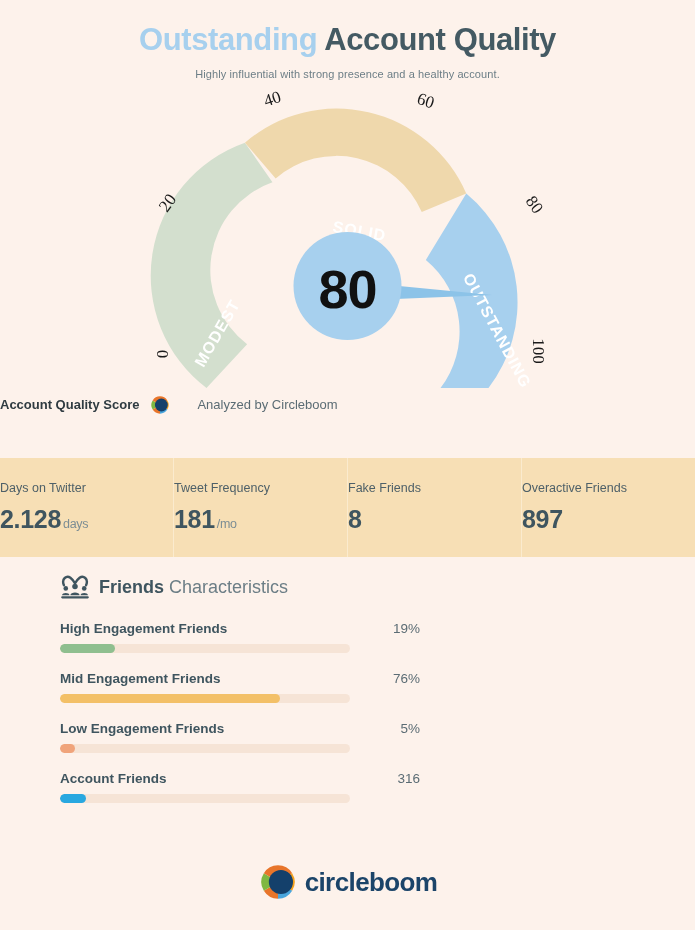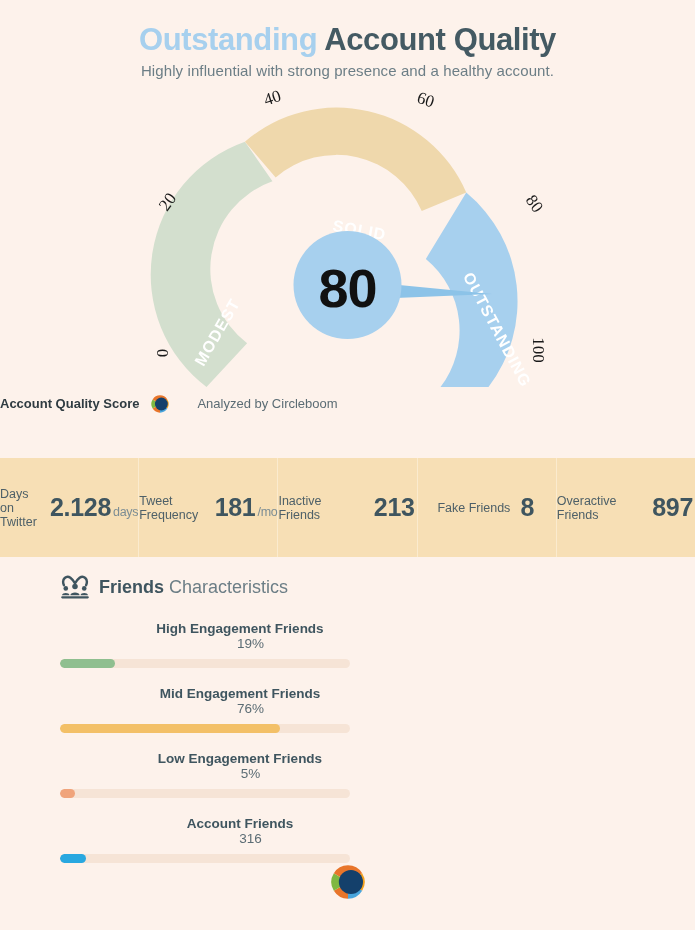--- a/index.html
+++ b/index.html
@@ -12,21 +12,21 @@
   .page { position: relative; width: 695px; height: 930px; background: #FDF2EB; }
 
   
   .header { padding-top: 22px; text-align: center; }
   .title {
     font-size: 31px; font-weight: bold; letter-spacing: -0.4px;
     color: #445A63; line-height: 1.15;
   }
   .title .hl { color: #A7D0EE; }
   .subtitle {
-    margin-top: 4px; font-size: 15px; color: #6C7E86; letter-spacing: 0.1px;
+    margin-top: 10px; font-size: 11px; color: #6C7E86; letter-spacing: 0.1px;
   }
 
   
   .gauge-wrap { position: relative; width: 695px; height: 310px; margin-top: 6px; }
   .gauge-svg { position: absolute; left: 0; top: 0; }
   .gauge-score {
     position: absolute; left: 0; right: 0; top: 172px;
     text-align: center; font-size: 54px; font-weight: bold;
     color: #111111; letter-spacing: -1px; pointer-events: none;
   }
@@ -40,22 +40,22 @@
   .score-caption .by { font-size: 13px; color: #5B6C74; margin-left: 16px; }
   .mini-logo { width: 22px; height: 22px; display: block; }
 
   
   .stats {
     position: absolute; left: 0; top: 458px;
     width: 695px; height: 99px;
     background: #F7DFB5; display: flex;
   }
   .stat {
-    flex: 1; display: flex; 
-    align-items: center; justify-content: center;
+    flex: 1; display: flex; flex-direction: column;
+    align-items: flex-start; justify-content: center;
     border-right: 1px solid #FBEBCE; gap: 10px;
   }
   .stat:last-child { border-right: none; }
   .stat .s-label { font-size: 12.5px; color: #4E6068; }
   .stat .s-value { font-size: 25px; font-weight: bold; color: #3F555F; letter-spacing: -0.3px; }
   .stat .s-unit { font-size: 12.5px; font-weight: normal; color: #7C8D94; margin-left: 2px; }
 
   
   .friends { position: absolute; left: 0; top: 575px; width: 686px; }
   .sec-head {
@@ -63,21 +63,21 @@
     margin-left: 60px;
   }
   .sec-head .ic { width: 30px; height: 24px; display: block; }
   .sec-title { font-size: 18px; color: #3F555F; }
   .sec-title b { font-weight: bold; }
   .sec-title span { color: #6C7E86; }
 
   .fl-body { display: flex; margin-top: 22px; }
   .bars { width: 360px; margin-left: 60px; }
   .bar-row { margin-bottom: 18px; }
-  .bar-top { display: flex; justify-content: space-between; align-items: center; flex-direction: column; }
+  .bar-top { display: flex; justify-content: space-between; align-items: flex-end; }
   .bar-name { font-size: 13.5px; font-weight: bold; color: #3F555F; }
   .bar-val { font-size: 13.5px; color: #5B6C74; margin-left: 21px; }
   .track {
     margin-top: 8px; height: 9px; border-radius: 5px;
     background: #F6E4D6; width: 290px; overflow: hidden;
   }
   .fill { height: 9px; border-radius: 5px; }
 
   
   .figure-area { position: relative; flex: 1; margin-left: 6px; }
@@ -156,26 +156,20 @@
     <div class="stat">
       <div class="s-label">Days on Twitter</div>
       <div class="s-value">
         <span>2.128</span><span class="s-unit">days</span>
       </div>
     </div>
     <div class="stat">
       <div class="s-label">Tweet Frequency</div>
       <div class="s-value">
         <span>181</span><span class="s-unit">/mo</span>
-      </div>
-    </div>
-    <div class="stat">
-      <div class="s-label">Inactive Friends</div>
-      <div class="s-value">
-        <span>213</span><span class="s-unit"></span>
       </div>
     </div>
     <div class="stat">
       <div class="s-label">Fake Friends</div>
       <div class="s-value">
         <span>8</span><span class="s-unit"></span>
       </div>
     </div>
     <div class="stat">
       <div class="s-label">Overactive Friends</div>
@@ -254,15 +248,16 @@
   <div class="footer">
     <svg width="40" height="40" viewBox="0 0 48 48">
       <path d="M24 4 A20 20 0 0 1 41 13.5 L32.5 18.5 A10 10 0 0 0 24 14 Z" fill="#E8752A"></path>
       <path d="M41 13.5 A20 20 0 0 1 41 34.5 L32.5 29.5 A10 10 0 0 0 32.5 18.5 Z" fill="#F3A11E"></path>
       <path d="M41 34.5 A20 20 0 0 1 24 44 L24 34 A10 10 0 0 0 32.5 29.5 Z" fill="#49A5DC"></path>
       <path d="M24 44 A20 20 0 0 1 7 34.5 L15.5 29.5 A10 10 0 0 0 24 34 Z" fill="#E8752A"></path>
       <path d="M7 34.5 A20 20 0 0 1 7 13.5 L15.5 18.5 A10 10 0 0 0 15.5 29.5 Z" fill="#7FB842"></path>
       <path d="M7 13.5 A20 20 0 0 1 24 4 L24 14 A10 10 0 0 0 15.5 18.5 Z" fill="#E8752A"></path>
       <circle cx="27.5" cy="24" r="14.5" fill="#14406B"></circle>
     </svg>
+    <span class="brand">circleboom</span>
   </div>
 
 </div>
 
 </body></html>

